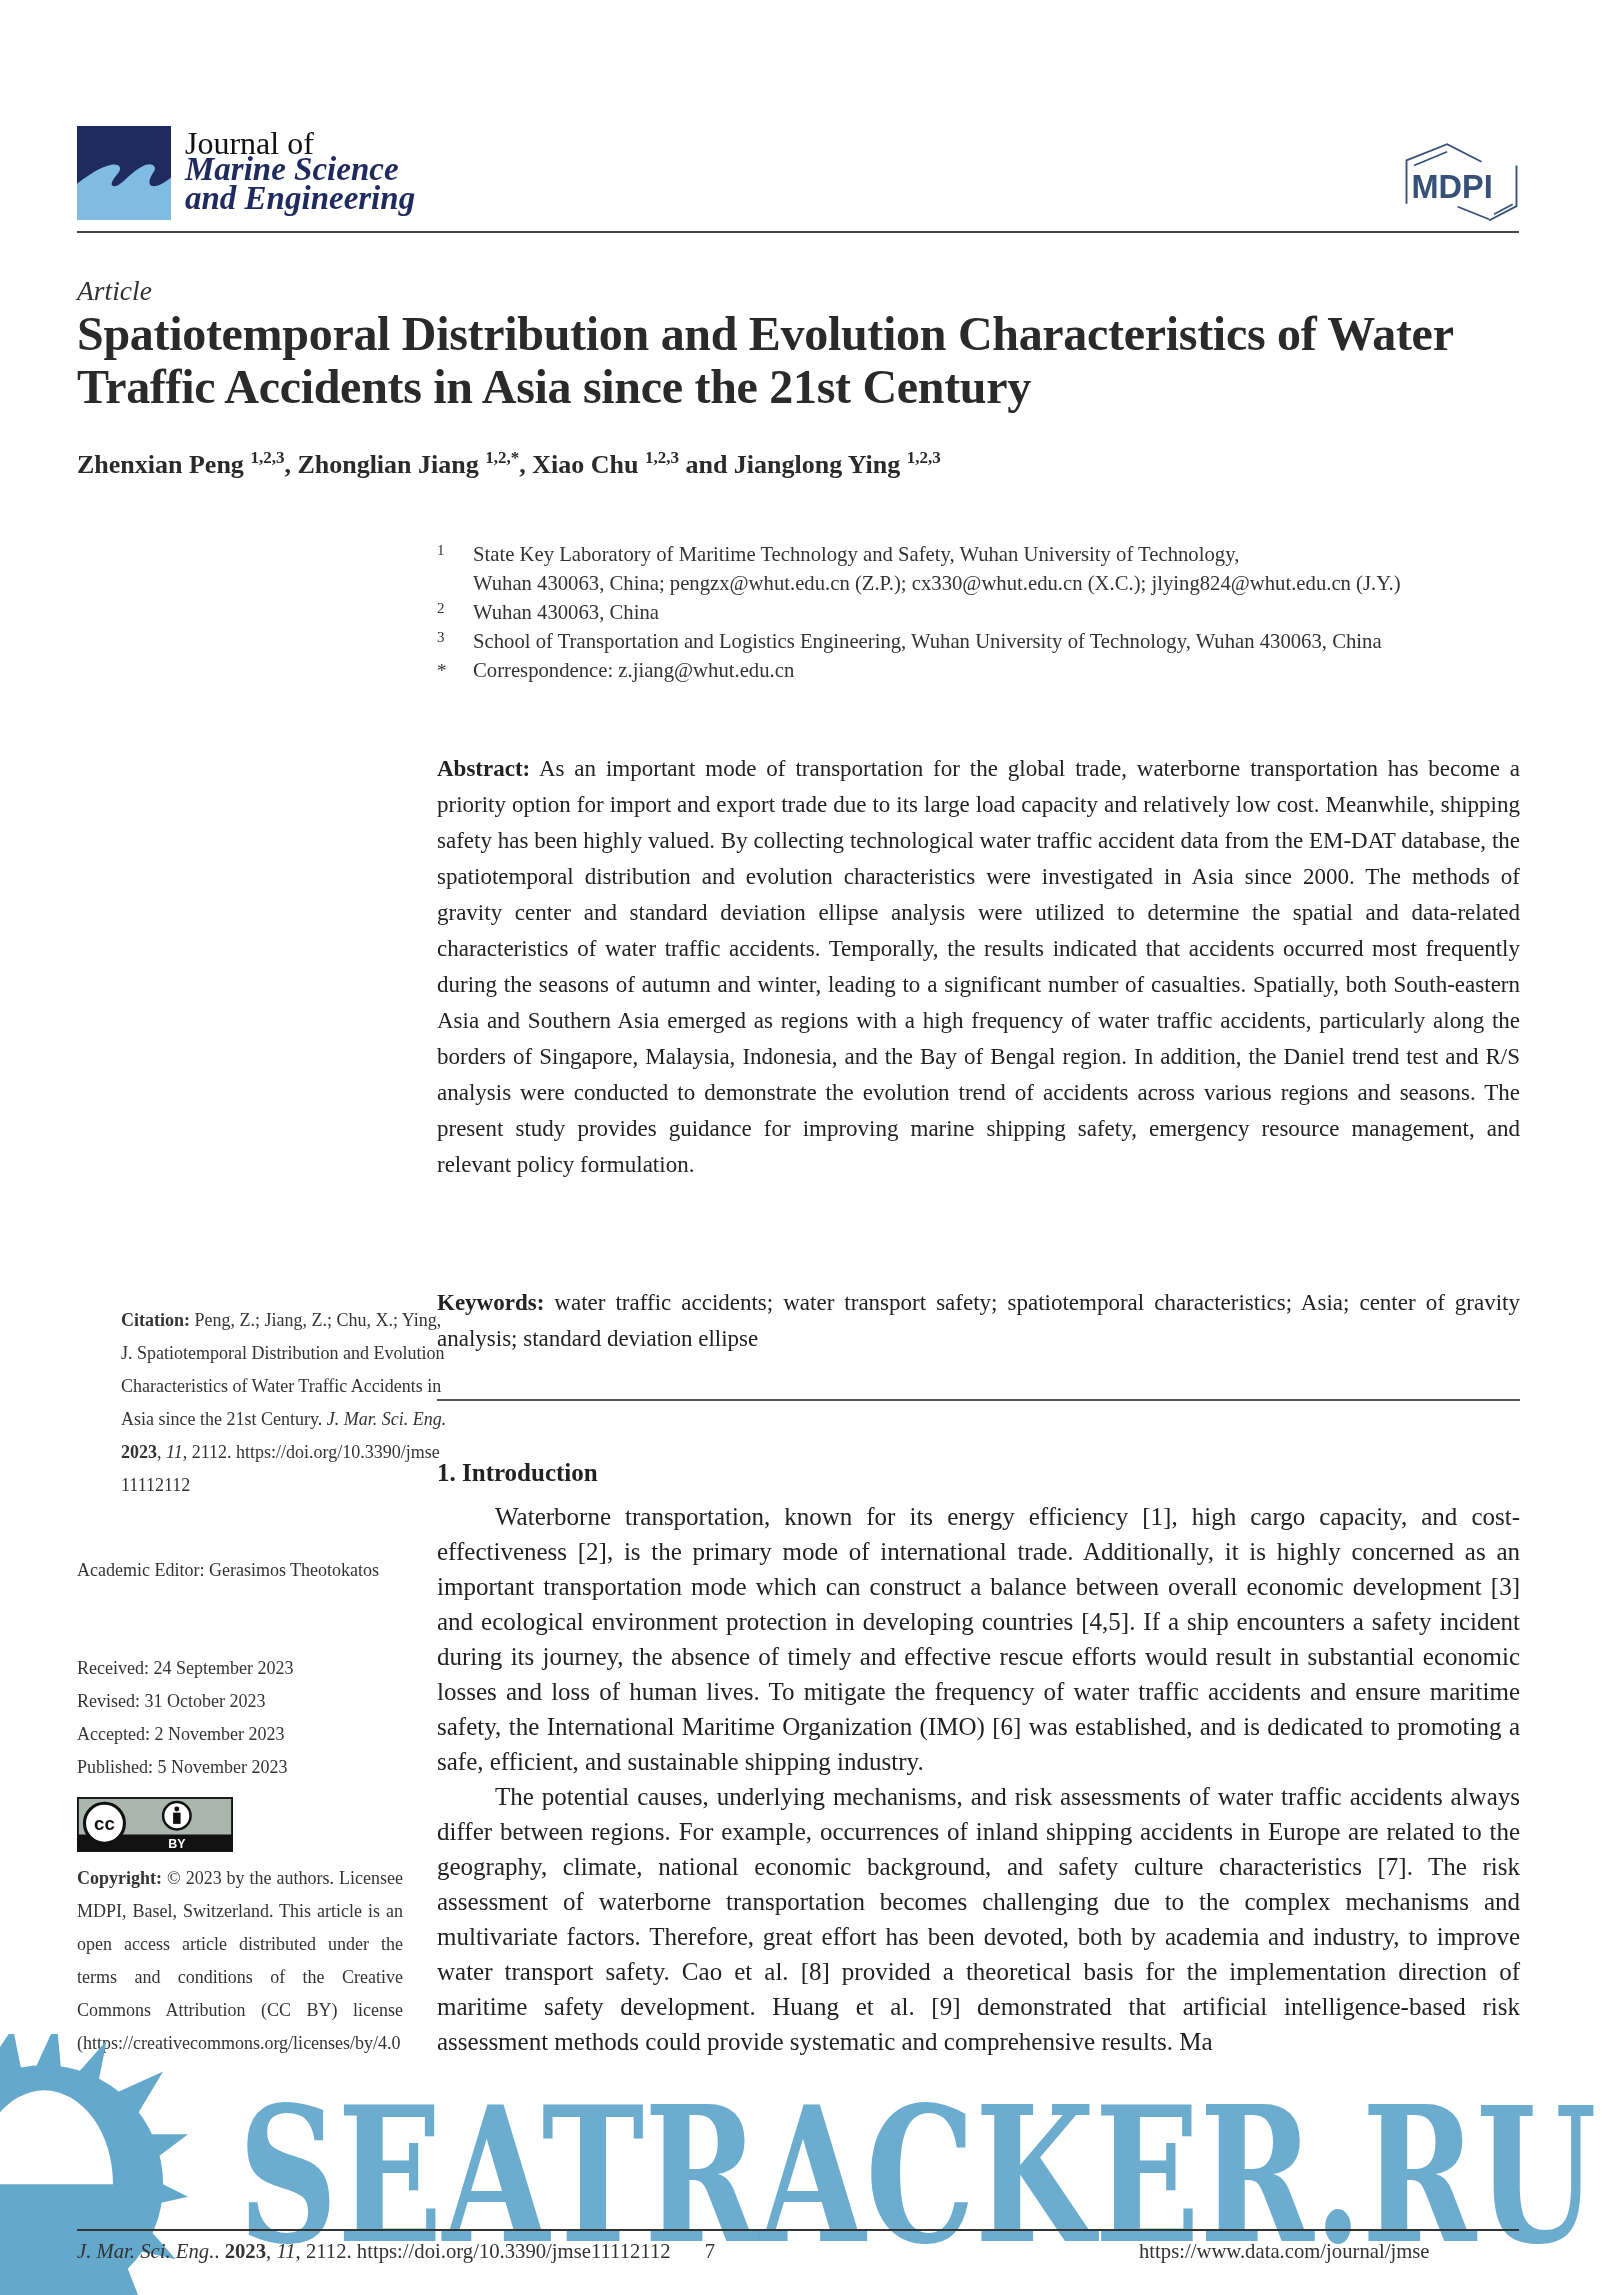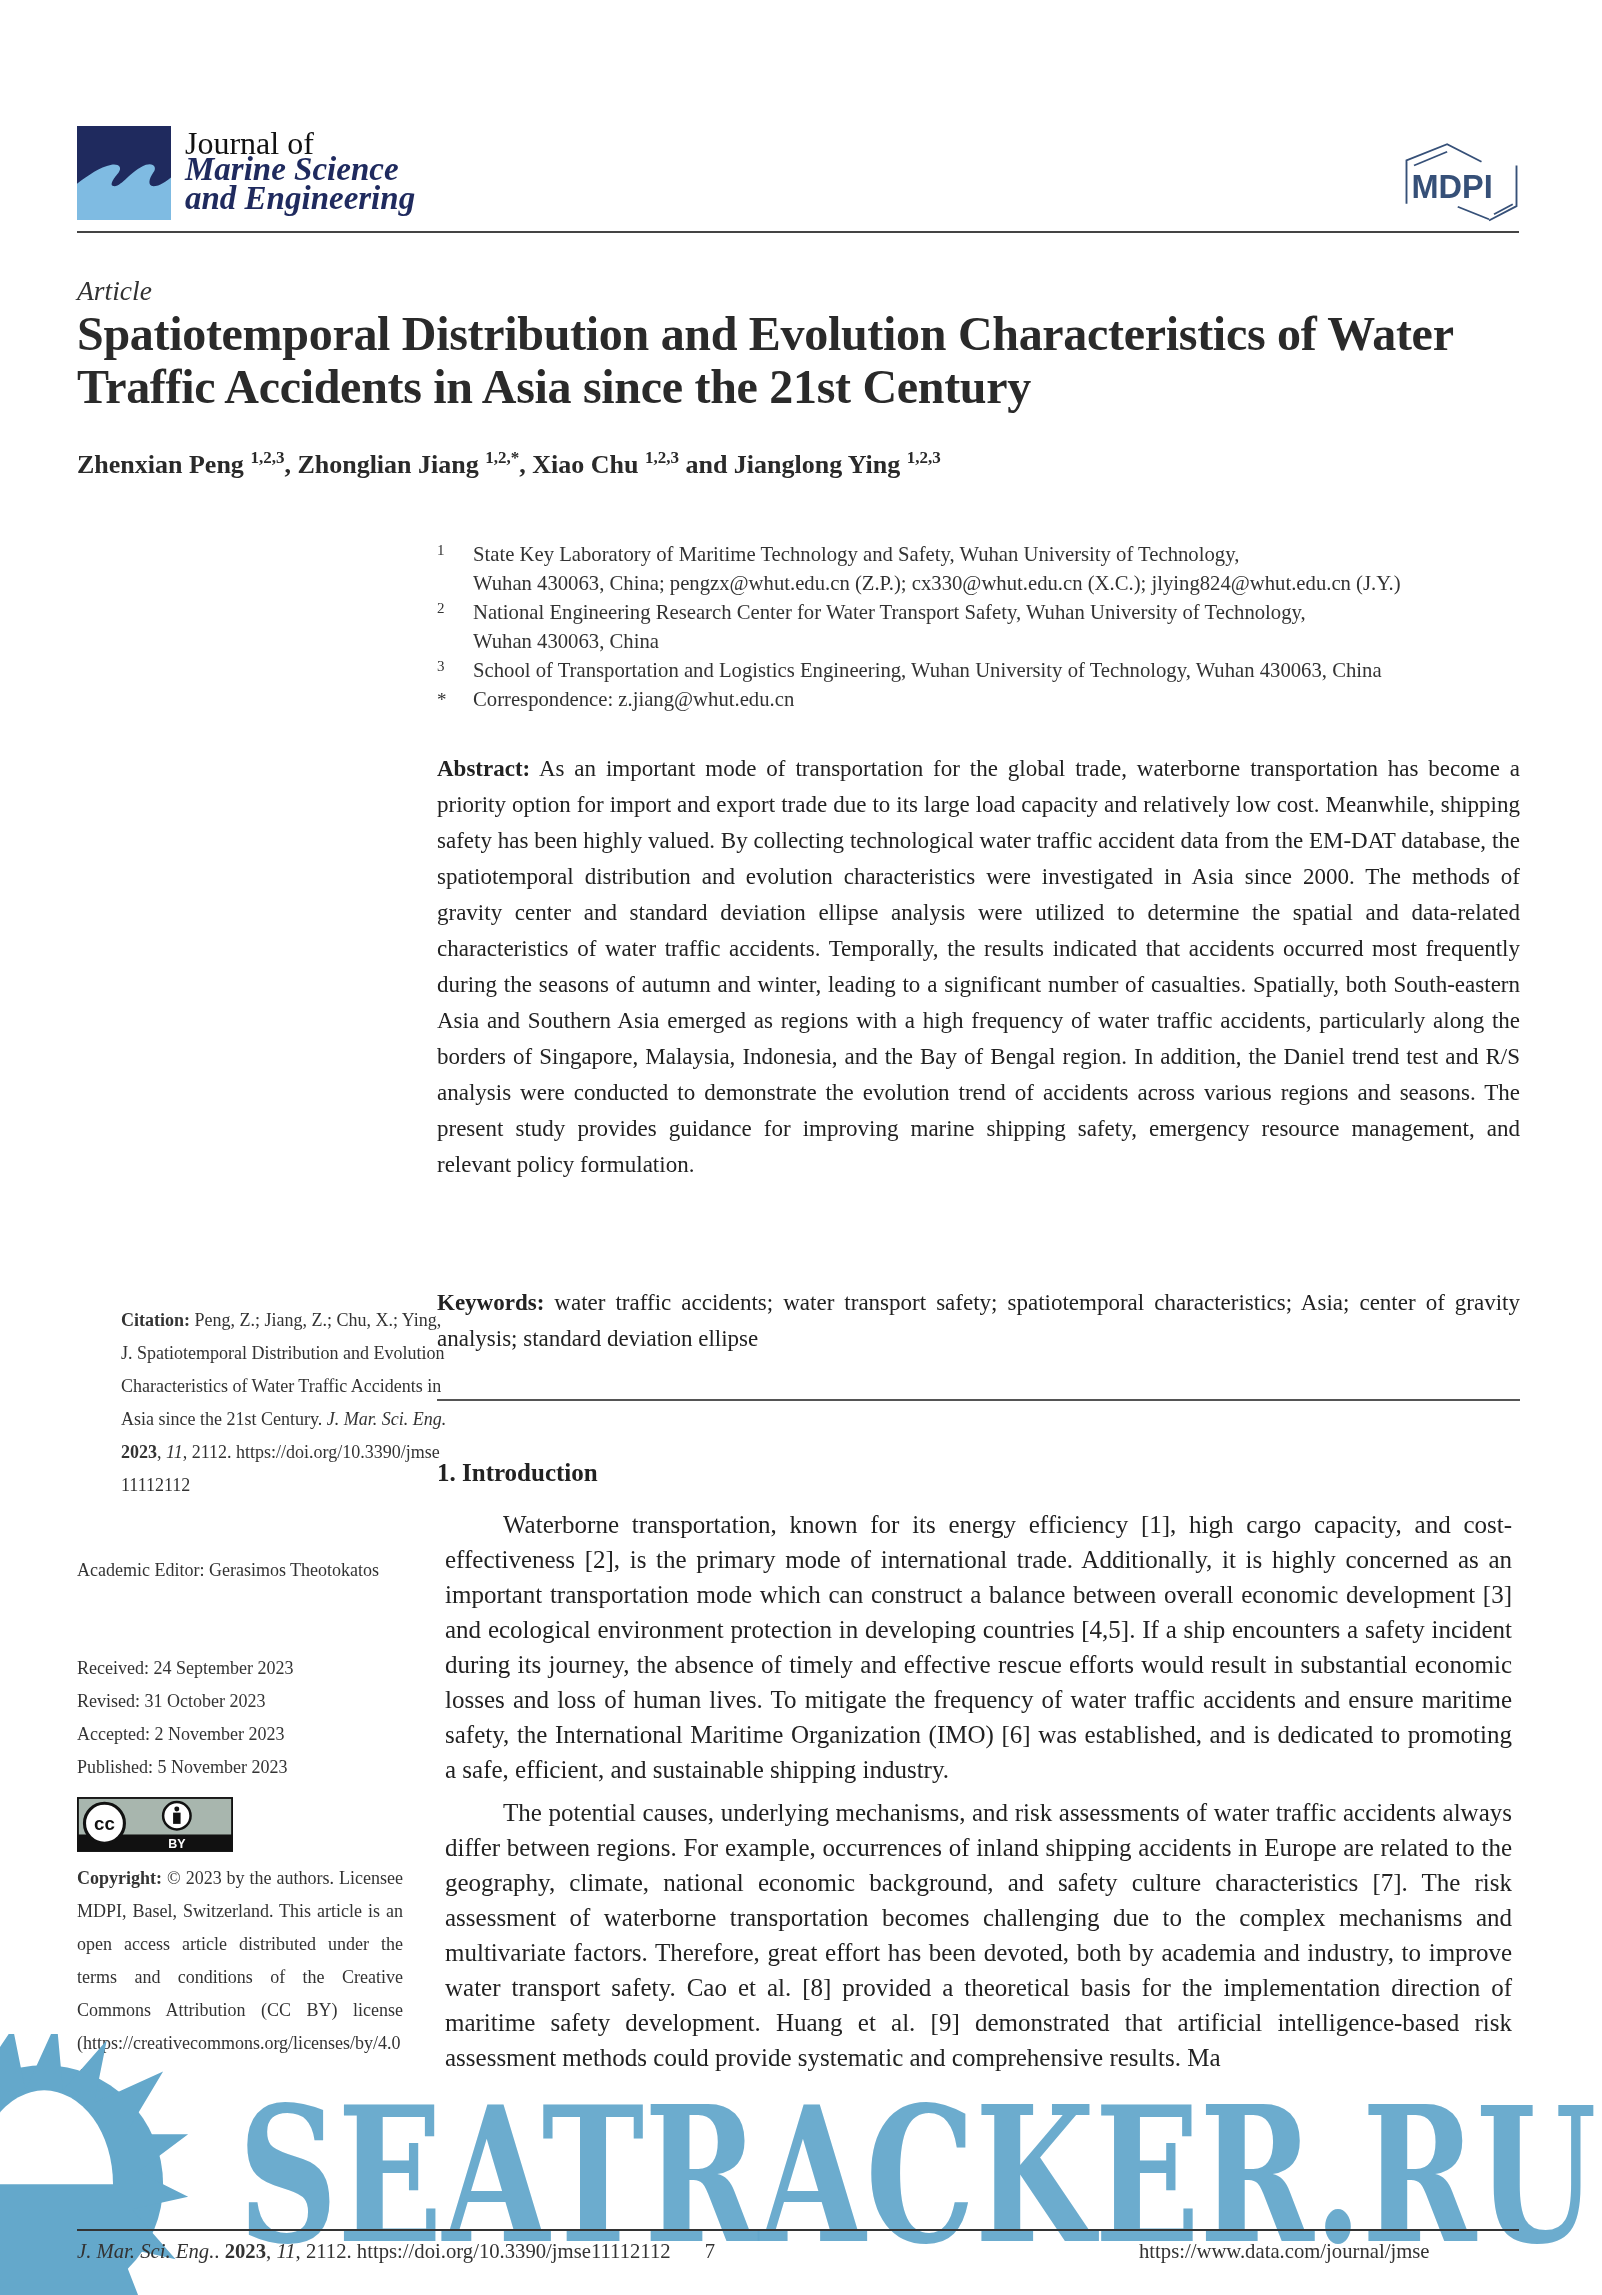--- a/index.html
+++ b/index.html
@@ -23,21 +23,21 @@
   .affils { left: 437px; top: 540px; width: 1089px; font-size: 20.7px; line-height: 29px; color: #333333; }
   .affil-row { position: relative; padding-left: 36px; }
   .affil-num { position: absolute; left: 0; top: -3.8px; font-size: 15px; }
   
   .abstract { left: 437px; top: 751px; width: 1083px; font-size: 23px; line-height: 36px; text-align: justify; color: #222222; }
   .keywords { left: 437px; top: 1285px; width: 1083px; font-size: 23px; line-height: 36px; text-align: justify; }
   .rule-mid { left: 437px; top: 1399px; width: 1083px; height: 1.9px; background: #555555; }
   
   .section-head { left: 437px; top: 1459px; font-size: 25px; font-weight: bold; color: #222222; }
   .intro { left: 437px; top: 1499px; width: 1083px; font-size: 25px; line-height: 35px; text-align: justify; color: #222222; }
-  .intro p { margin: 8px; text-indent: 58px; }
+  .intro p { margin: 0; text-indent: 58px; }
   
   .sidebar { left: 77px; width: 326px; font-size: 18px; line-height: 33px; color: #333333; }
   .cite { top: 1304px; margin-left: 44px; }
   .editor { top: 1554px; }
   .dates { top: 1640px; margin-top: 12px; }
   .cc-badge { left: 77px; top: 1797px; width: 184px; height: 55px; }
   .copyright { top: 1862px; text-align: justify; }
   .bold { font-weight: bold; }
   .ital { font-style: italic; }
   
@@ -89,21 +89,20 @@
 </div>
 
 <div class="abs affils">
   <div class="affil-row">
     <span class="affil-num">1</span>
     <div>State Key Laboratory of Maritime Technology and Safety, Wuhan University of Technology,</div>
     <div>Wuhan 430063, China; pengzx@whut.edu.cn (Z.P.); cx330@whut.edu.cn (X.C.); jlying824@whut.edu.cn (J.Y.)</div>
   </div>
   <div class="affil-row">
     <span class="affil-num">2</span>
-    <div>National Engineering Research Center for Water Transport Safety, Wuhan University of Technology,</div>
     <div>Wuhan 430063, China</div>
   </div>
   <div class="affil-row">
     <span class="affil-num">3</span>
     <div>School of Transportation and Logistics Engineering, Wuhan University of Technology, Wuhan 430063, China</div>
   </div>
   <div class="affil-row">
     <span class="affil-num" style="top:0;font-size:19px;">*</span>
     <div>Correspondence: z.jiang@whut.edu.cn</div>
   </div>

